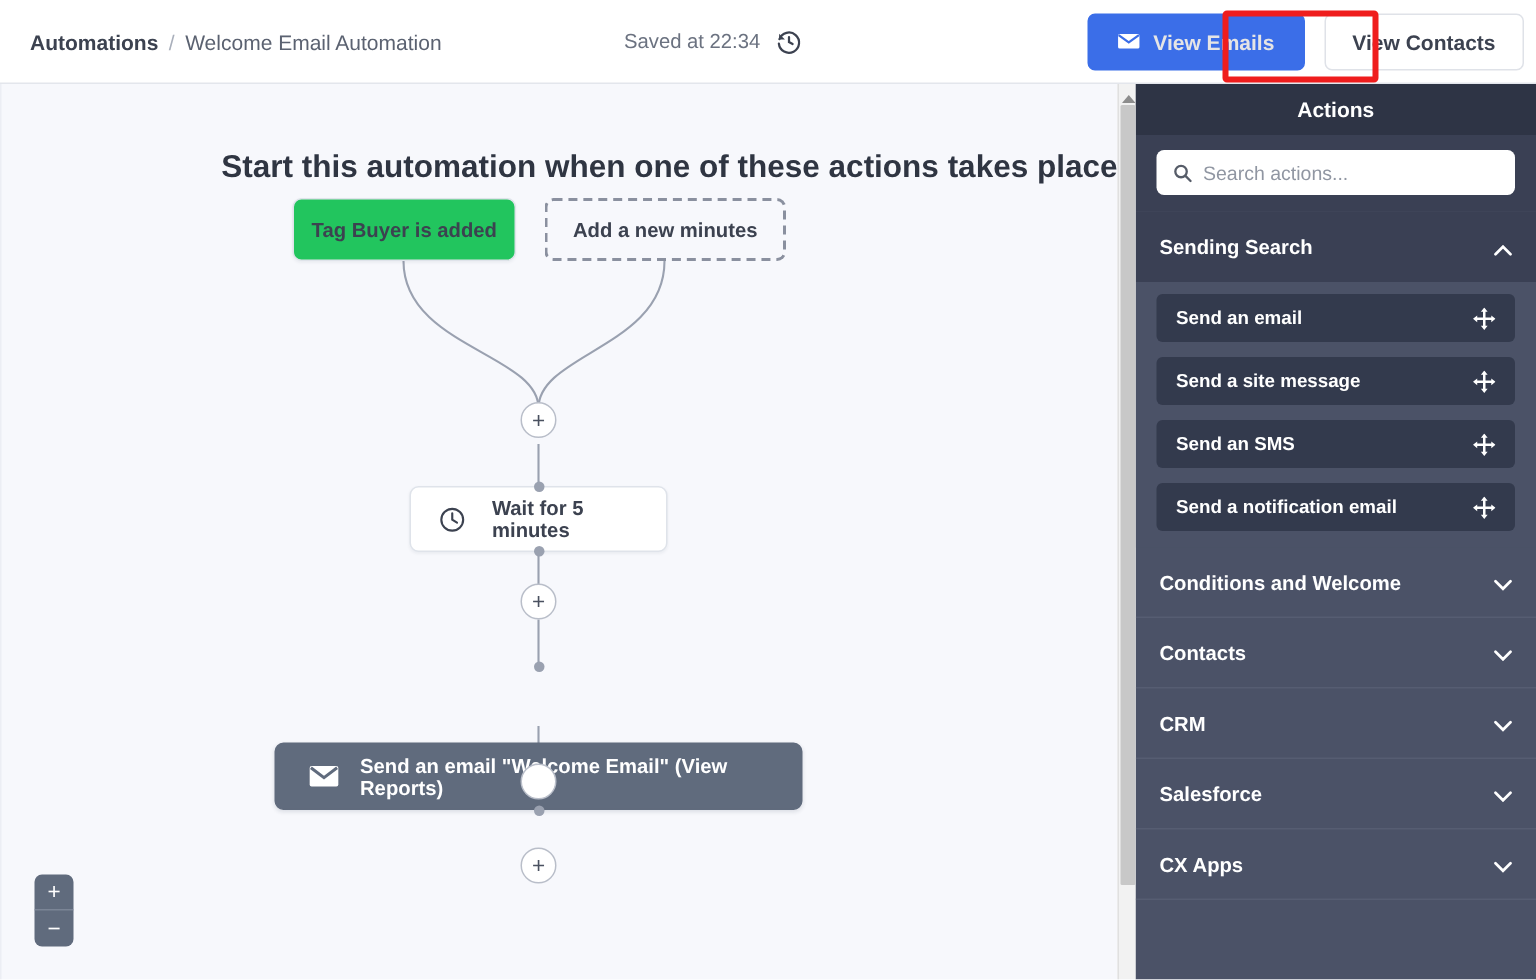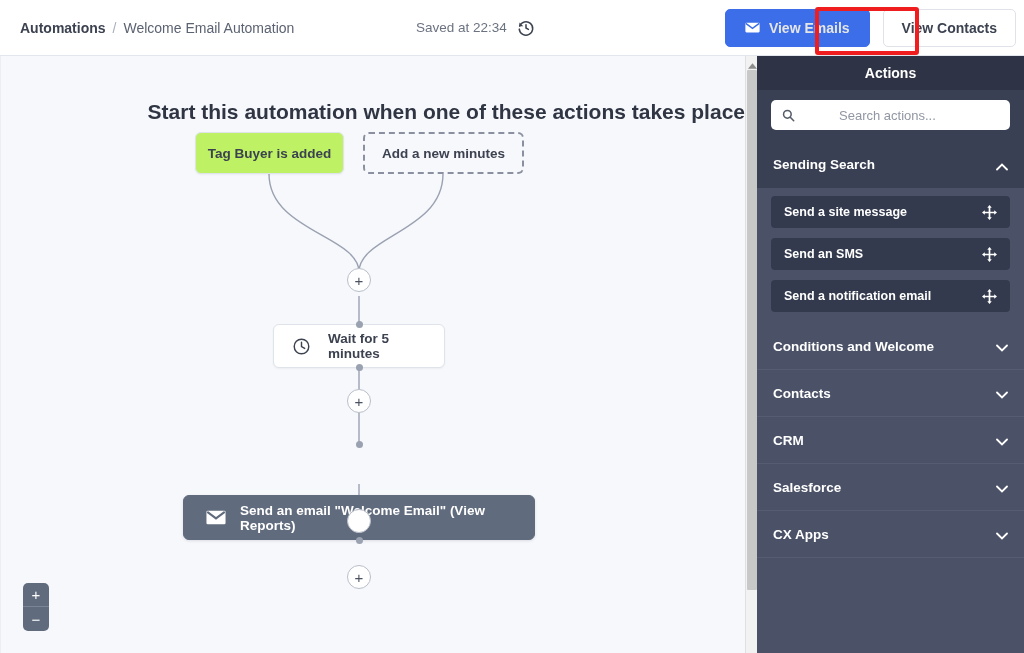--- a/index.html
+++ b/index.html
@@ -77,21 +77,21 @@
     font-size: 21px; font-weight: bold; color: #2f3542;
   }
   .flow { position: absolute; left: 0; top: 0; width: 745px; height: 597px; }
 
   .node {
     position: absolute; display: flex; align-items: center;
     justify-content: center; border-radius: 6px; font-size: 13.5px;
     font-weight: bold; cursor: pointer; user-select: none;
   }
   .node-trigger {
-    background: #bef264; border: 1px solid #dfe3ea; color: #3c4250;
+    background: #22c55e; border: 1px solid #dfe3ea; color: #3c4250;
     box-shadow: 0 1px 2px rgba(20,30,60,.05);
   }
   .node-add-trigger {
     background: transparent; border: 2px dashed #8a909f; color: #3c4250;
   }
   .node-wait {
     background: #ffffff; border: 1px solid #dfe3ea; color: #3c4250;
     box-shadow: 0 1px 2px rgba(20,30,60,.05); gap: 12px;
   }
   .node-email {
@@ -149,21 +149,21 @@
     align-items: center; justify-content: center;
     color: #ffffff; font-size: 14px; font-weight: bold;
   }
   .panel-search-band { background: #3a4054; padding: 10px 14px 11px 14px; }
   .search-box {
     background: #ffffff; border-radius: 5px; height: 30px;
     display: flex; align-items: center; gap: 7px; padding: 0 11px;
   }
   .search-input {
     border: 0; outline: 0; font-size: 13px; color: #6e7480;
-    font-family: "Liberation Sans", sans-serif; width: 100%; background: transparent; margin-left: 37px;
+    font-family: "Liberation Sans", sans-serif; width: 100%; background: transparent;
   }
   .search-input::placeholder { color: #9096a2; }
 
   .section-head {
     height: 47px; display: flex; align-items: center;
     justify-content: space-between; padding: 0 16px;
     color: #ffffff; font-size: 13.5px; font-weight: bold;
     cursor: pointer; user-select: none;
     border-bottom: 1px solid #565d72;
   }
@@ -317,20 +317,28 @@
     <div class="section-head open">
       <span>Sending Search</span>
       <span class="chev">
         <svg viewBox="0 0 12 8" width="12" height="8" fill="none" stroke="#ffffff" stroke-width="1.8" stroke-linecap="round">
           <polyline points="1,6.5 6,1.5 11,6.5"></polyline>
         </svg>
       </span>
     </div>
     <div class="section-body">
       <div class="action-item">
+        <span class="action-label">Send an email</span>
+        <span class="move-icon">
+          <svg viewBox="0 0 16 16" width="15" height="15" fill="#ffffff">
+            <path d="M8 0 L10.4 3 L8.9 3 L8.9 7.1 L13 7.1 L13 5.6 L16 8 L13 10.4 L13 8.9 L8.9 8.9 L8.9 13 L10.4 13 L8 16 L5.6 13 L7.1 13 L7.1 8.9 L3 8.9 L3 10.4 L0 8 L3 5.6 L3 7.1 L7.1 7.1 L7.1 3 L5.6 3 Z"></path>
+          </svg>
+        </span>
+      </div>
+      <div class="action-item">
         <span class="action-label">Send a site message</span>
         <span class="move-icon">
           <svg viewBox="0 0 16 16" width="15" height="15" fill="#ffffff">
             <path d="M8 0 L10.4 3 L8.9 3 L8.9 7.1 L13 7.1 L13 5.6 L16 8 L13 10.4 L13 8.9 L8.9 8.9 L8.9 13 L10.4 13 L8 16 L5.6 13 L7.1 13 L7.1 8.9 L3 8.9 L3 10.4 L0 8 L3 5.6 L3 7.1 L7.1 7.1 L7.1 3 L5.6 3 Z"></path>
           </svg>
         </span>
       </div>
       <div class="action-item">
         <span class="action-label">Send an SMS</span>
         <span class="move-icon">

